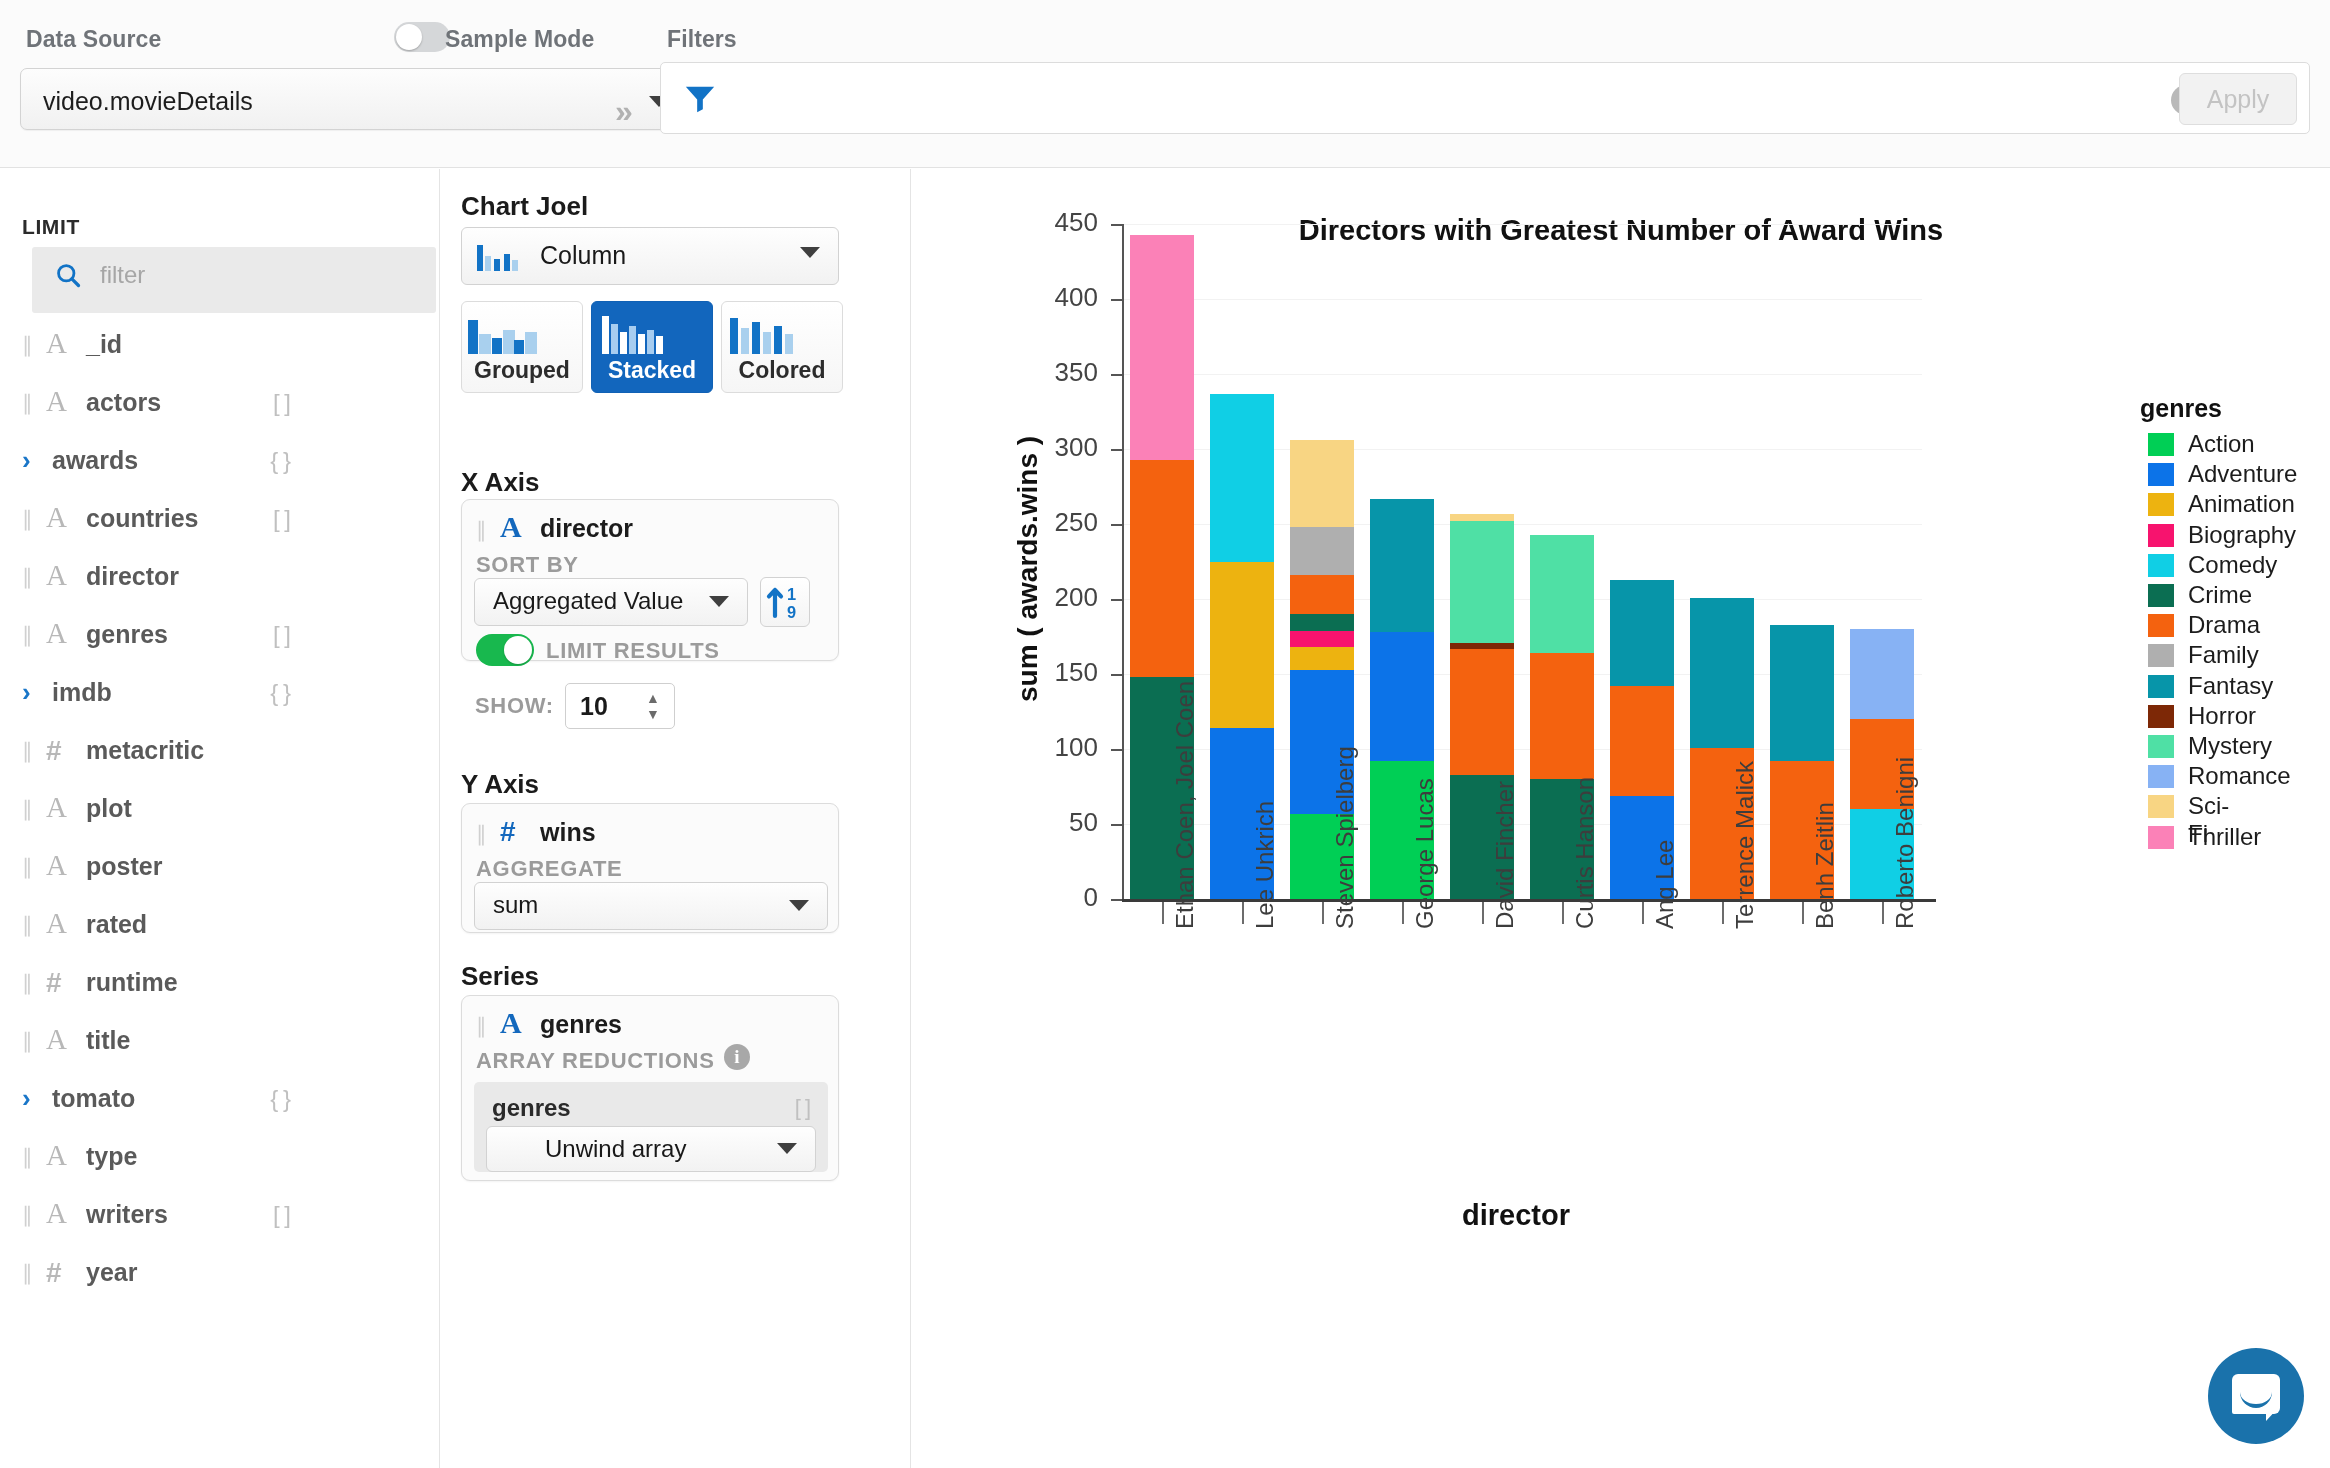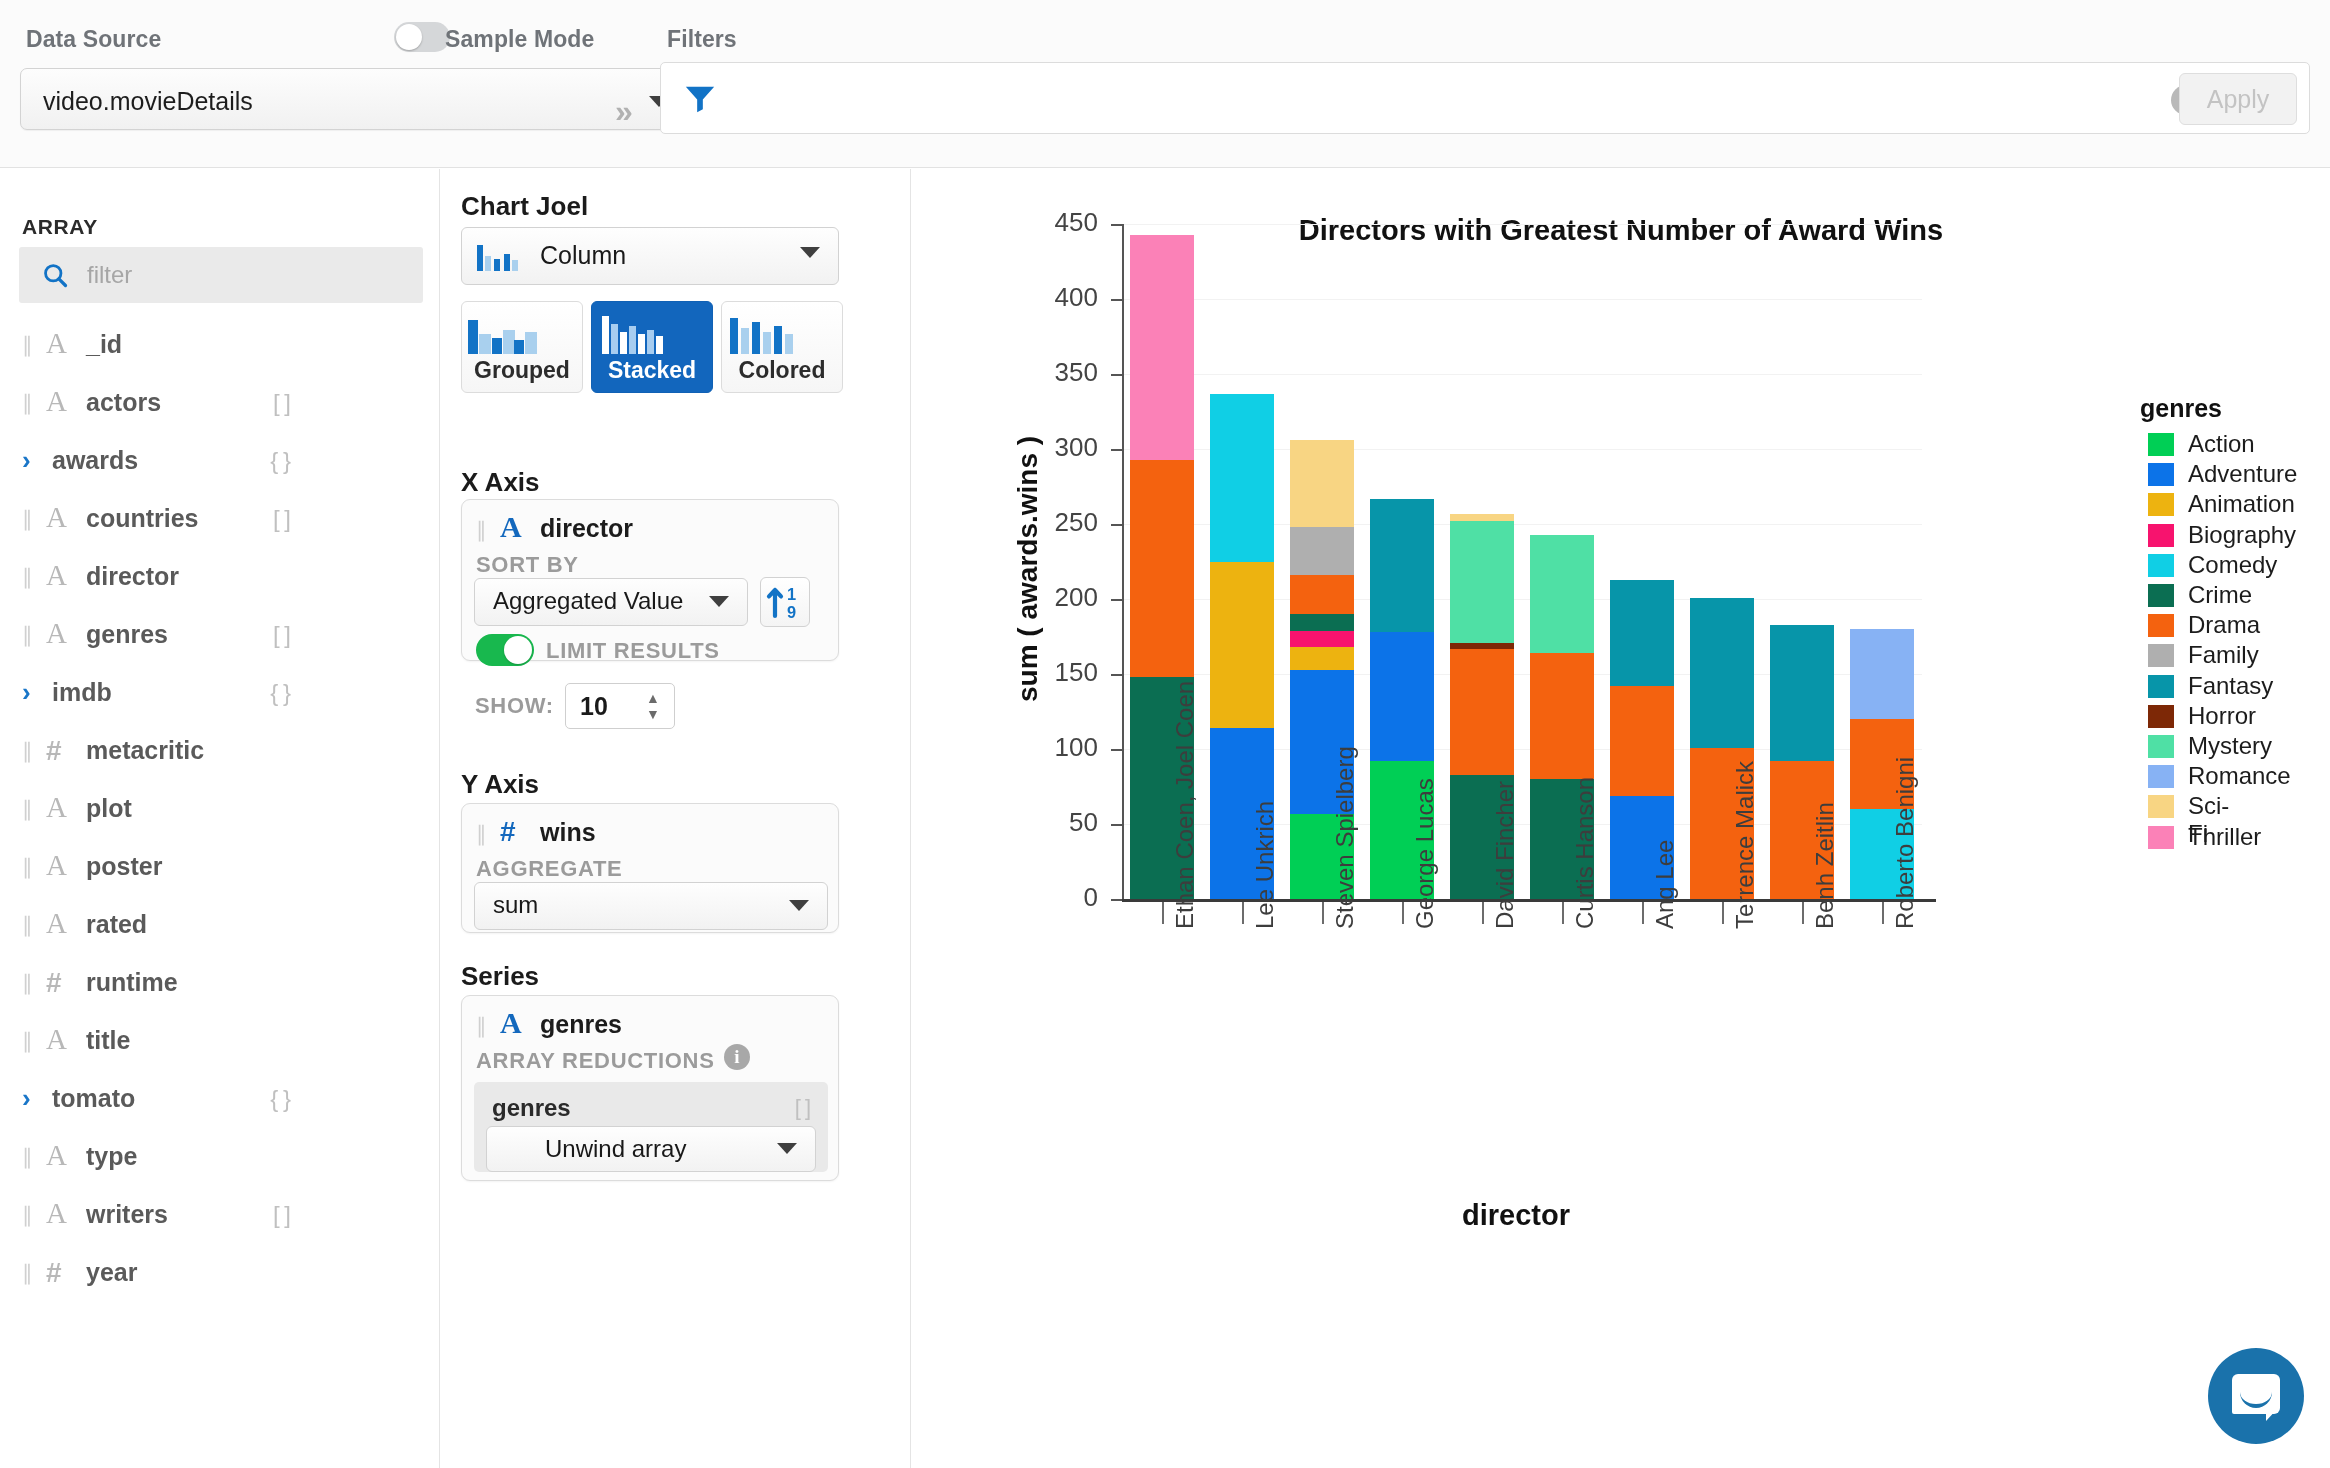--- a/index.html
+++ b/index.html
@@ -76,21 +76,21 @@
   
   .fields-pane {
     position:absolute; left:0; top:169px; width:440px; height:1299px;
     background:#fff; border-right:1px solid #e4e4e4;
   }
   .fields-title {
     position:absolute; left:22px; top:46px; font-size:21px;
     font-weight:bold; color:#2b2b2b; letter-spacing:.6px;
   }
   .filter-search {
-    position:absolute; left:19px; top:78px; width:404px; height:56px;
+    position:absolute; left:32px; top:78px; width:404px; height:66px;
     background:#eaeaea; border-radius:3px;
   }
   .filter-search .mag { position:absolute; left:22px; top:14px; }
   .filter-search .ph {
     position:absolute; left:68px; top:14px; font-size:24px; color:#a6a6a6;
   }
   .field-list { position:absolute; left:0; top:148px; width:440px; }
   .field-row {
     position:relative; height:58px; padding-left:22px;
   }
@@ -294,21 +294,21 @@
     <div class="filters-box">
       <svg class="funnel" viewBox="0 0 24 24">
         <path d="M2 4h20l-8 9v7l-4 2v-9z" fill="#1273c6"></path>
       </svg>
       <div class="clear-x">✕</div>
       <div class="apply-btn">Apply</div>
     </div>
   </div>
 
   <div class="fields-pane">
-    <div class="fields-title">ARRAY</div>
+    <div class="fields-title">LIMIT</div>
     <div class="filter-search">
       <svg class="mag" width="28" height="28" viewBox="0 0 24 24">
         <circle cx="10.5" cy="10.5" r="6.6" fill="none" stroke="#1273c6" stroke-width="2.4"></circle>
         <line x1="15.3" y1="15.3" x2="21" y2="21" stroke="#1273c6" stroke-width="2.8" stroke-linecap="round"></line>
       </svg>
       <div class="ph">filter</div>
     </div>
     <div class="field-list" id="field-list">
         <div class="field-row">
           <span class="grip">∥</span>

